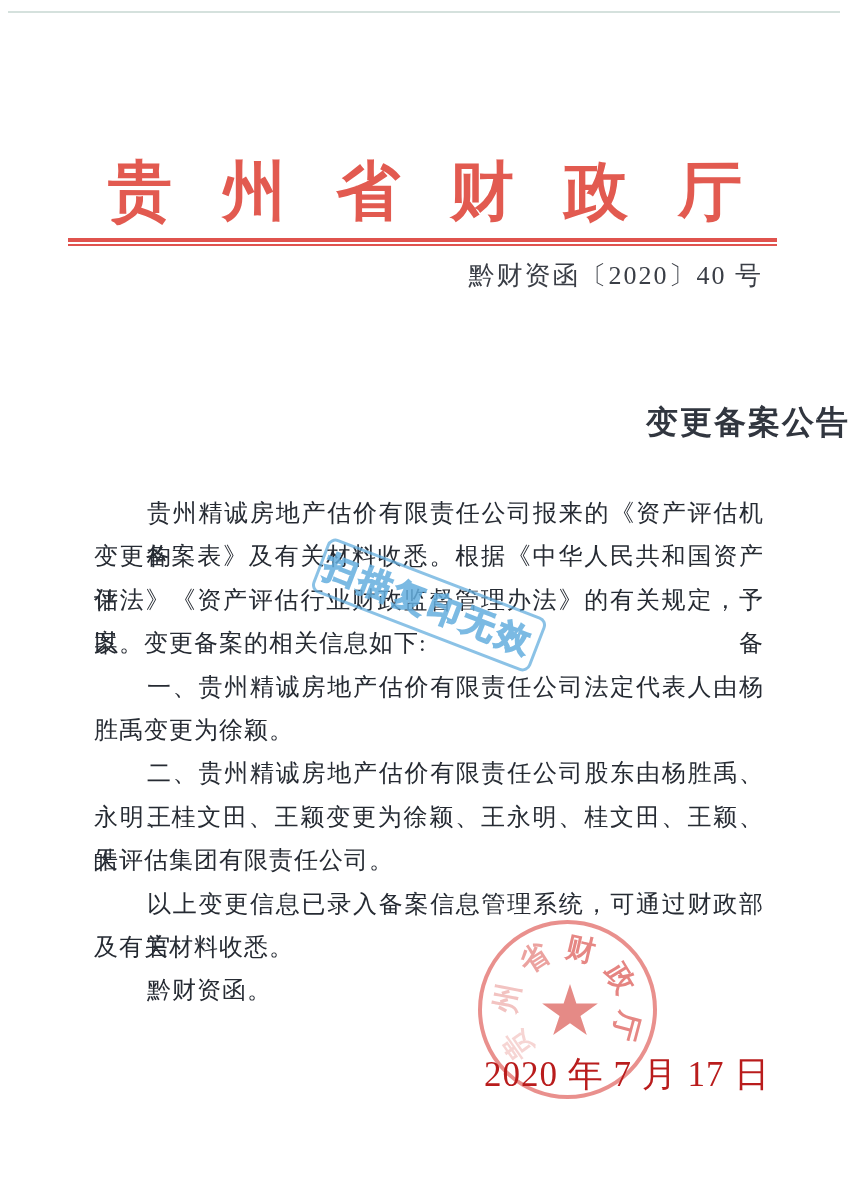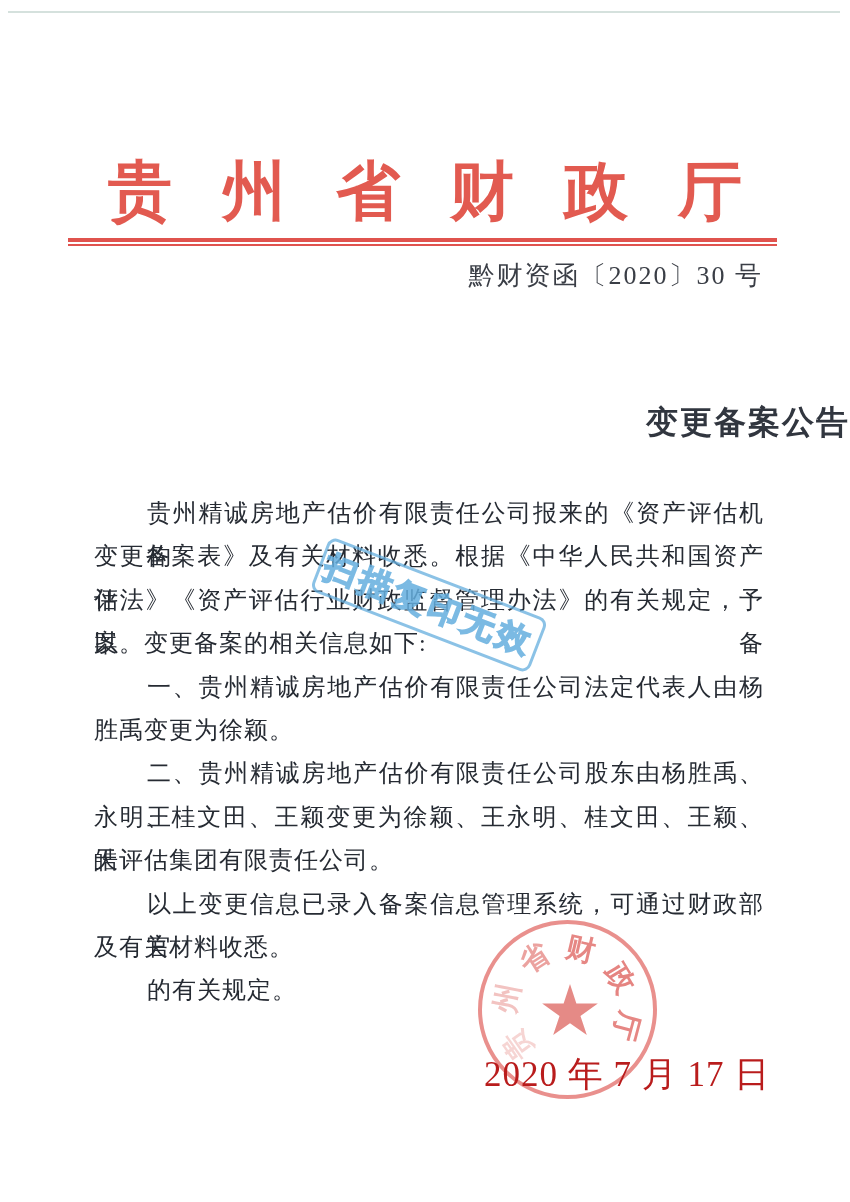--- a/index.html
+++ b/index.html
@@ -131,37 +131,37 @@
 <body>
 
 <div class="page">
 
   <div class="scan-line"></div>
 
   <div class="agency-name">贵州省财政厅</div>
 
   <div class="header-rule"></div>
 
-  <div class="doc-number">黔财资函〔2020〕30 号</div>
+  <div class="doc-number">黔财资函〔2020〕40 号</div>
 
   <div class="notice-title">变更备案公告</div>
 
   <div class="body-text">
       <div class="line indent full">贵州精诚房地产估价有限责任公司报来的《资产评估机构</div>
       <div class="line full">变更备案表》及有关材料收悉。根据《中华人民共和国资产评</div>
       <div class="line full">估法》《资产评估行业财政监督管理办法》的有关规定，予以备</div>
       <div class="line">案。变更备案的相关信息如下:</div>
       <div class="line indent full">一、贵州精诚房地产估价有限责任公司法定代表人由杨</div>
       <div class="line">胜禹变更为徐颖。</div>
       <div class="line indent full">二、贵州精诚房地产估价有限责任公司股东由杨胜禹、王</div>
       <div class="line full">永明、桂文田、王颖变更为徐颖、王永明、桂文田、王颖、皓</div>
       <div class="line">天评估集团有限责任公司。</div>
       <div class="line indent full">以上变更信息已录入备案信息管理系统，可通过财政部官</div>
       <div class="line">及有关材料收悉。</div>
-      <div class="line indent">的有关规定。</div>
+      <div class="line indent">黔财资函。</div>
     </div>
 
   <div class="official-seal">
     <div class="seal-star"></div>
   <span class="seal-char" style="left: 18.7126px; top: 105.062px; transform: rotate(-125deg); opacity: 0.28;">贵</span>
       <span class="seal-char" style="left: 8.63911px; top: 57.6698px; transform: rotate(-79deg); opacity: 0.4;">州</span>
       <span class="seal-char" style="left: 35.7324px; top: 17.5024px; transform: rotate(-33deg); opacity: 0.62;">省</span>
       <span class="seal-char" style="left: 83.447px; top: 9.08906px; transform: rotate(13deg); opacity: 0.8;">财</span>
       <span class="seal-char" style="left: 122.644px; top: 37.5676px; transform: rotate(59deg); opacity: 0.82;">政</span>
       <span class="seal-char" style="left: 129.387px; top: 85.5468px; transform: rotate(105deg); opacity: 0.8;">厅</span>

